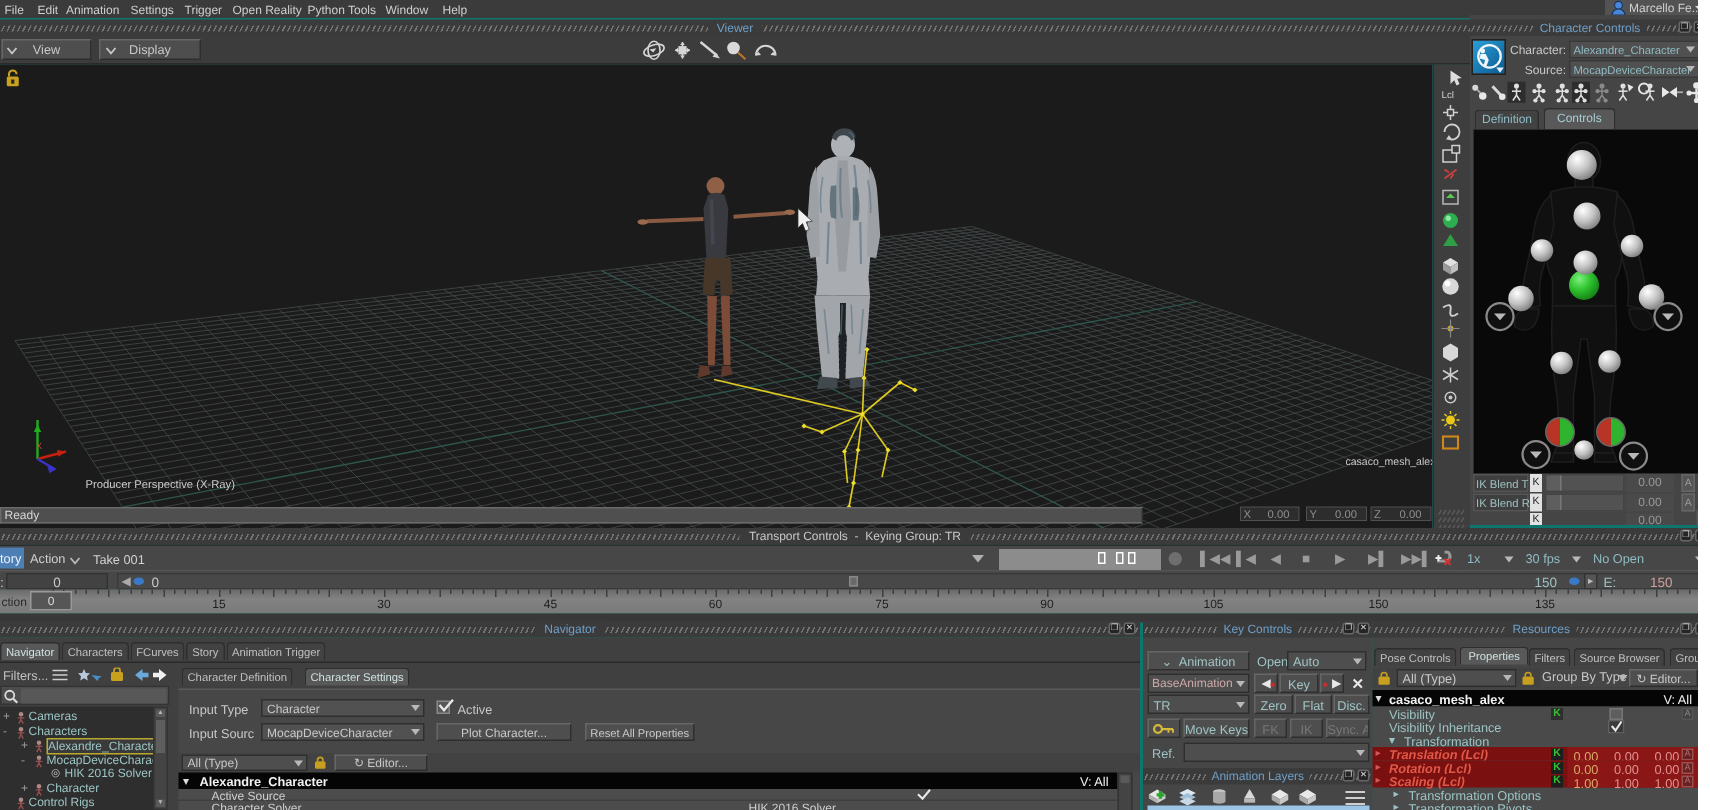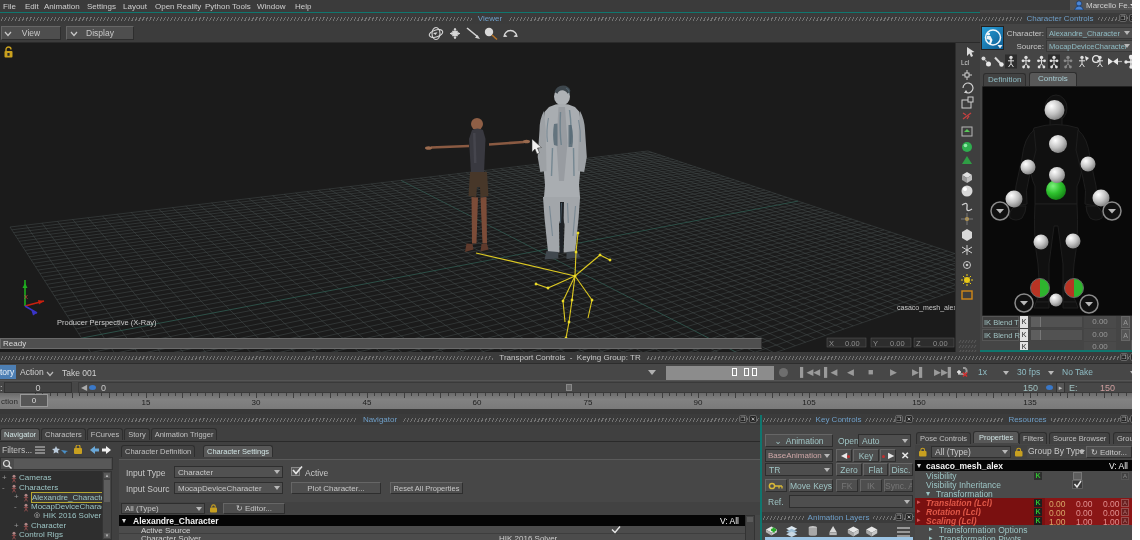--- a/index.html
+++ b/index.html
@@ -22,21 +22,21 @@
 .tab.sel{background:#585858;color:#cfe2e2}
 </style></head>
 <body>
 <div id="app">
 
 <div class="abs" style="left:0;top:0;width:1140px;height:12px;background:#3b3b3b">
       <span class="abs" style="left:3px;top:2px;font-size:8px;color:#cfcfcf">File</span>
       <span class="abs" style="left:25px;top:2px;font-size:8px;color:#cfcfcf">Edit</span>
       <span class="abs" style="left:44px;top:2px;font-size:8px;color:#cfcfcf">Animation</span>
       <span class="abs" style="left:87px;top:2px;font-size:8px;color:#cfcfcf">Settings</span>
-      <span class="abs" style="left:123px;top:2px;font-size:8px;color:#cfcfcf">Layout</span>
+      <span class="abs" style="left:123px;top:2px;font-size:8px;color:#cfcfcf">Trigger</span>
       <span class="abs" style="left:155px;top:2px;font-size:8px;color:#cfcfcf">Open Reality</span>
       <span class="abs" style="left:205px;top:2px;font-size:8px;color:#cfcfcf">Python Tools</span>
       <span class="abs" style="left:257px;top:2px;font-size:8px;color:#cfcfcf">Window</span>
       <span class="abs" style="left:295px;top:2px;font-size:8px;color:#cfcfcf">Help</span>
  <div class="abs" style="left:1070px;top:0;width:70px;height:11px;background:#535353"></div>
  <svg class="abs" style="left:1073px;top:0" width="12" height="11">
         <circle cx="6" cy="3.5" r="2.6" fill="#4a86d8" stroke="#16335e" stroke-width="0.7"></circle>
         <path d="M1.5 10 q1 -4 4.5 -4 q3.5 0 4.5 4 z" fill="#4a86d8" stroke="#16335e" stroke-width="0.7"></path>
       </svg>
  <span class="abs" style="left:1086px;top:1px;font-size:8px;color:#d0d0d0">Marcello Fe...</span>
@@ -581,21 +581,21 @@
  <span class="abs" style="left:890px;top:3px;color:#9a9a9a;font-size:9px">▶</span>
  <span class="abs" style="left:912px;top:3px;color:#9a9a9a;font-size:9px">▶▌</span>
  <span class="abs" style="left:934px;top:3px;color:#9a9a9a;font-size:9px">▶▶▌</span>
  <svg class="abs" style="left:956px;top:3px" width="16" height="11">
         <path d="M2 7 h7 a3.5 3.5 0 0 0 0 -6 h-2" stroke="#999" stroke-width="2" fill="none"></path>
         <path d="M1 5 l4 0 M3 3 l0 4" stroke="#eee" stroke-width="1.3"></path>
         <path d="M7 5.5 l4 4 M11 5.5 l-4 4" stroke="#d03030" stroke-width="1.6"></path>
       </svg>
  <div class="abs combo" style="left:975px;top:1.5px;width:36px;height:14px;line-height:13px;background:#474747;border:none"><span class="teal" style="padding-left:3px">1x</span><span class="ar"></span></div>
  <div class="abs combo" style="left:1014px;top:1.5px;width:42px;height:14px;line-height:13px;background:#474747;border:none"><span class="teal" style="padding-left:3px">30 fps</span><span class="ar"></span></div>
- <div class="abs combo" style="left:1059px;top:1.5px;width:79px;height:14px;line-height:13px;background:#474747;border:none"><span class="teal" style="padding-left:3px">No Take</span><span class="ar"></span></div>
+ <div class="abs combo" style="left:1059px;top:1.5px;width:79px;height:14px;line-height:13px;background:#474747;border:none"><span class="teal" style="padding-left:3px">No Open</span><span class="ar"></span></div>
 </div>
 <div class="abs" style="left:0;top:380px;width:1140px;height:13px;background:#474747;border-top:1px solid #555">
  <span class="abs" style="left:0;top:2px;color:#c8c8c8">:</span>
  <div class="abs" style="left:4px;top:1px;width:68px;height:11px;background:#424242;border:1px solid #333;text-align:center;color:#c8c8c8">0</div>
  <div class="abs" style="left:78px;top:1px;width:1057px;height:11px;background:#484848;border:1px solid #3a3a3a"></div>
  <span class="abs" style="left:81px;top:2px;color:#aaa;font-size:8px">◀</span>
  <div class="abs" style="left:89px;top:3.5px;width:7px;height:5px;border-radius:50%;background:#3a78c8"></div>
  <span class="abs" style="left:101px;top:2px;color:#c8c8c8">0</span>
  <div class="abs" style="left:566px;top:3px;width:6px;height:7px;background:#6a6a6a;border:1px solid #888"></div>
  <span class="abs" style="left:1023px;top:2px;color:#9fc0c0">150</span>

